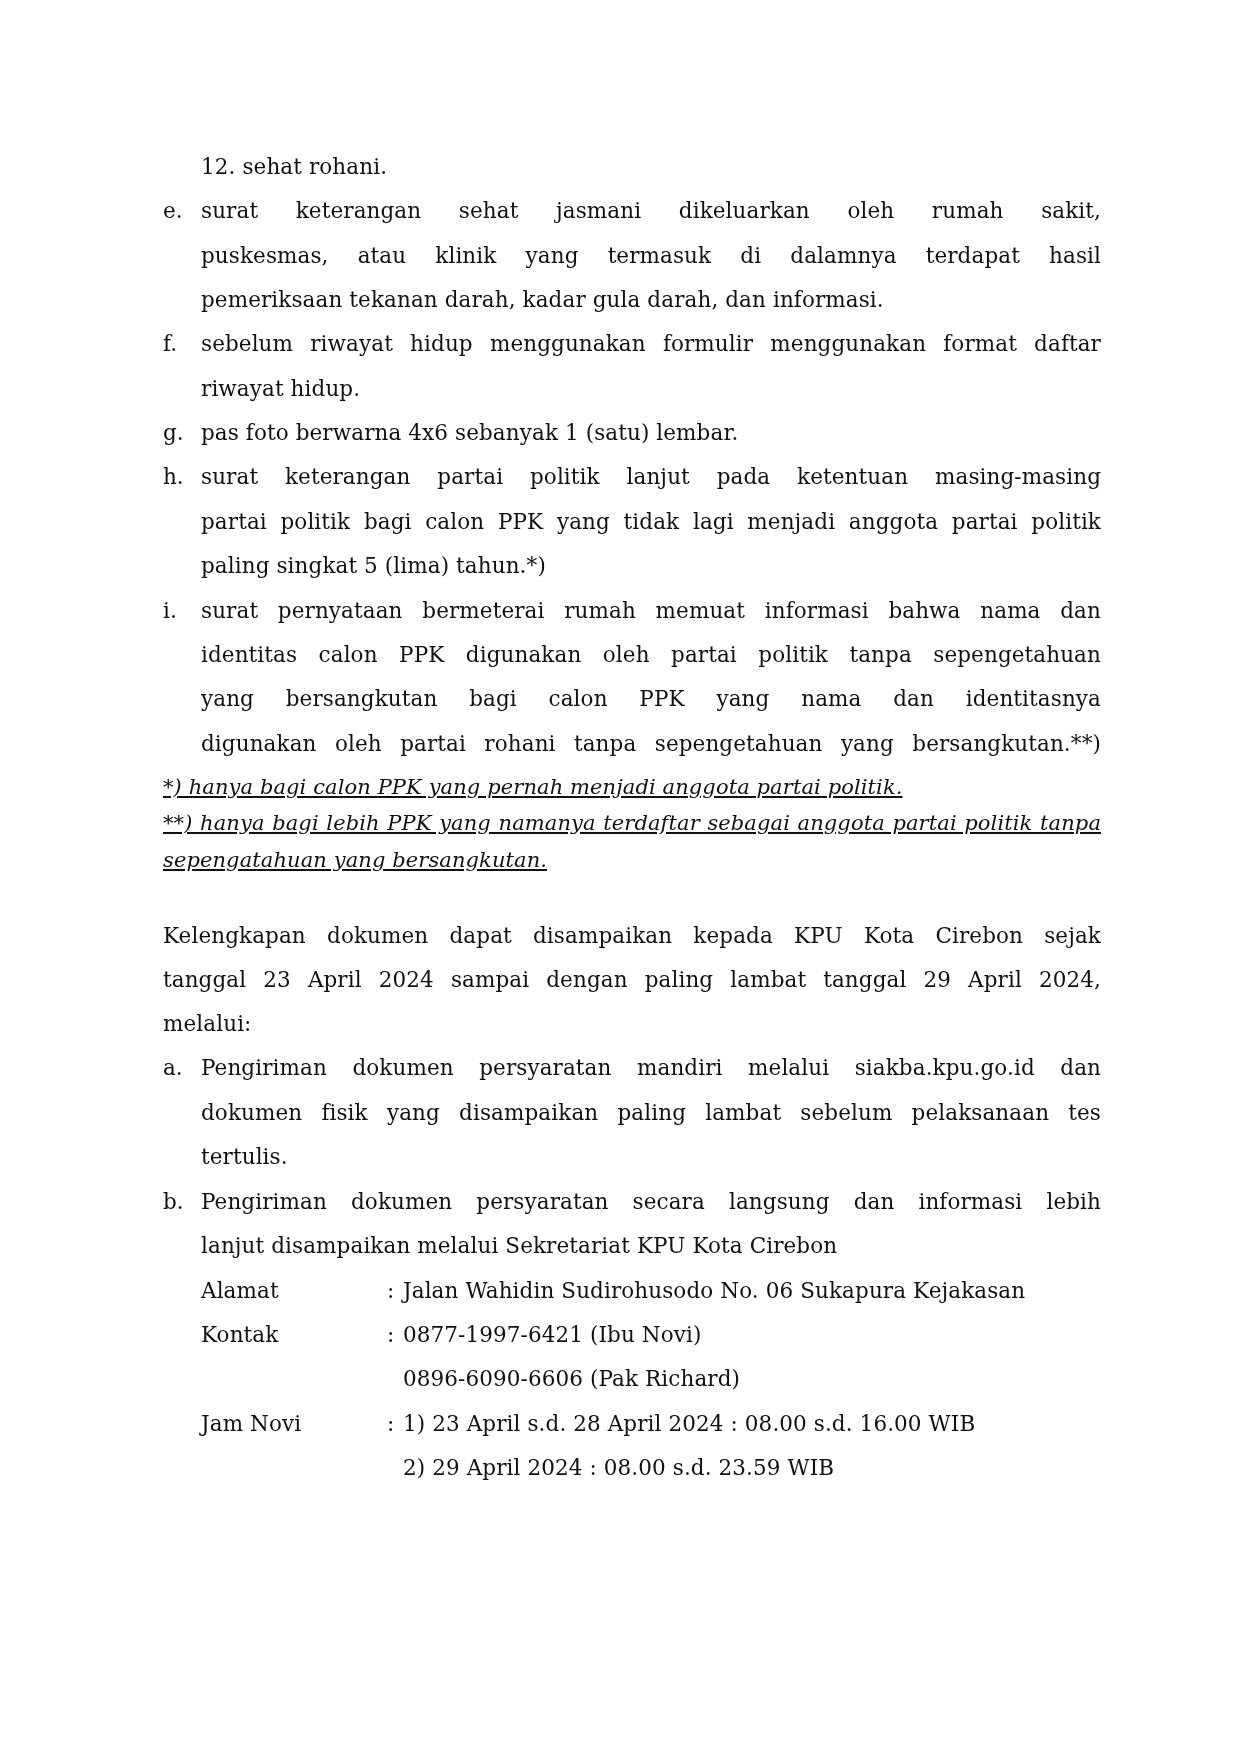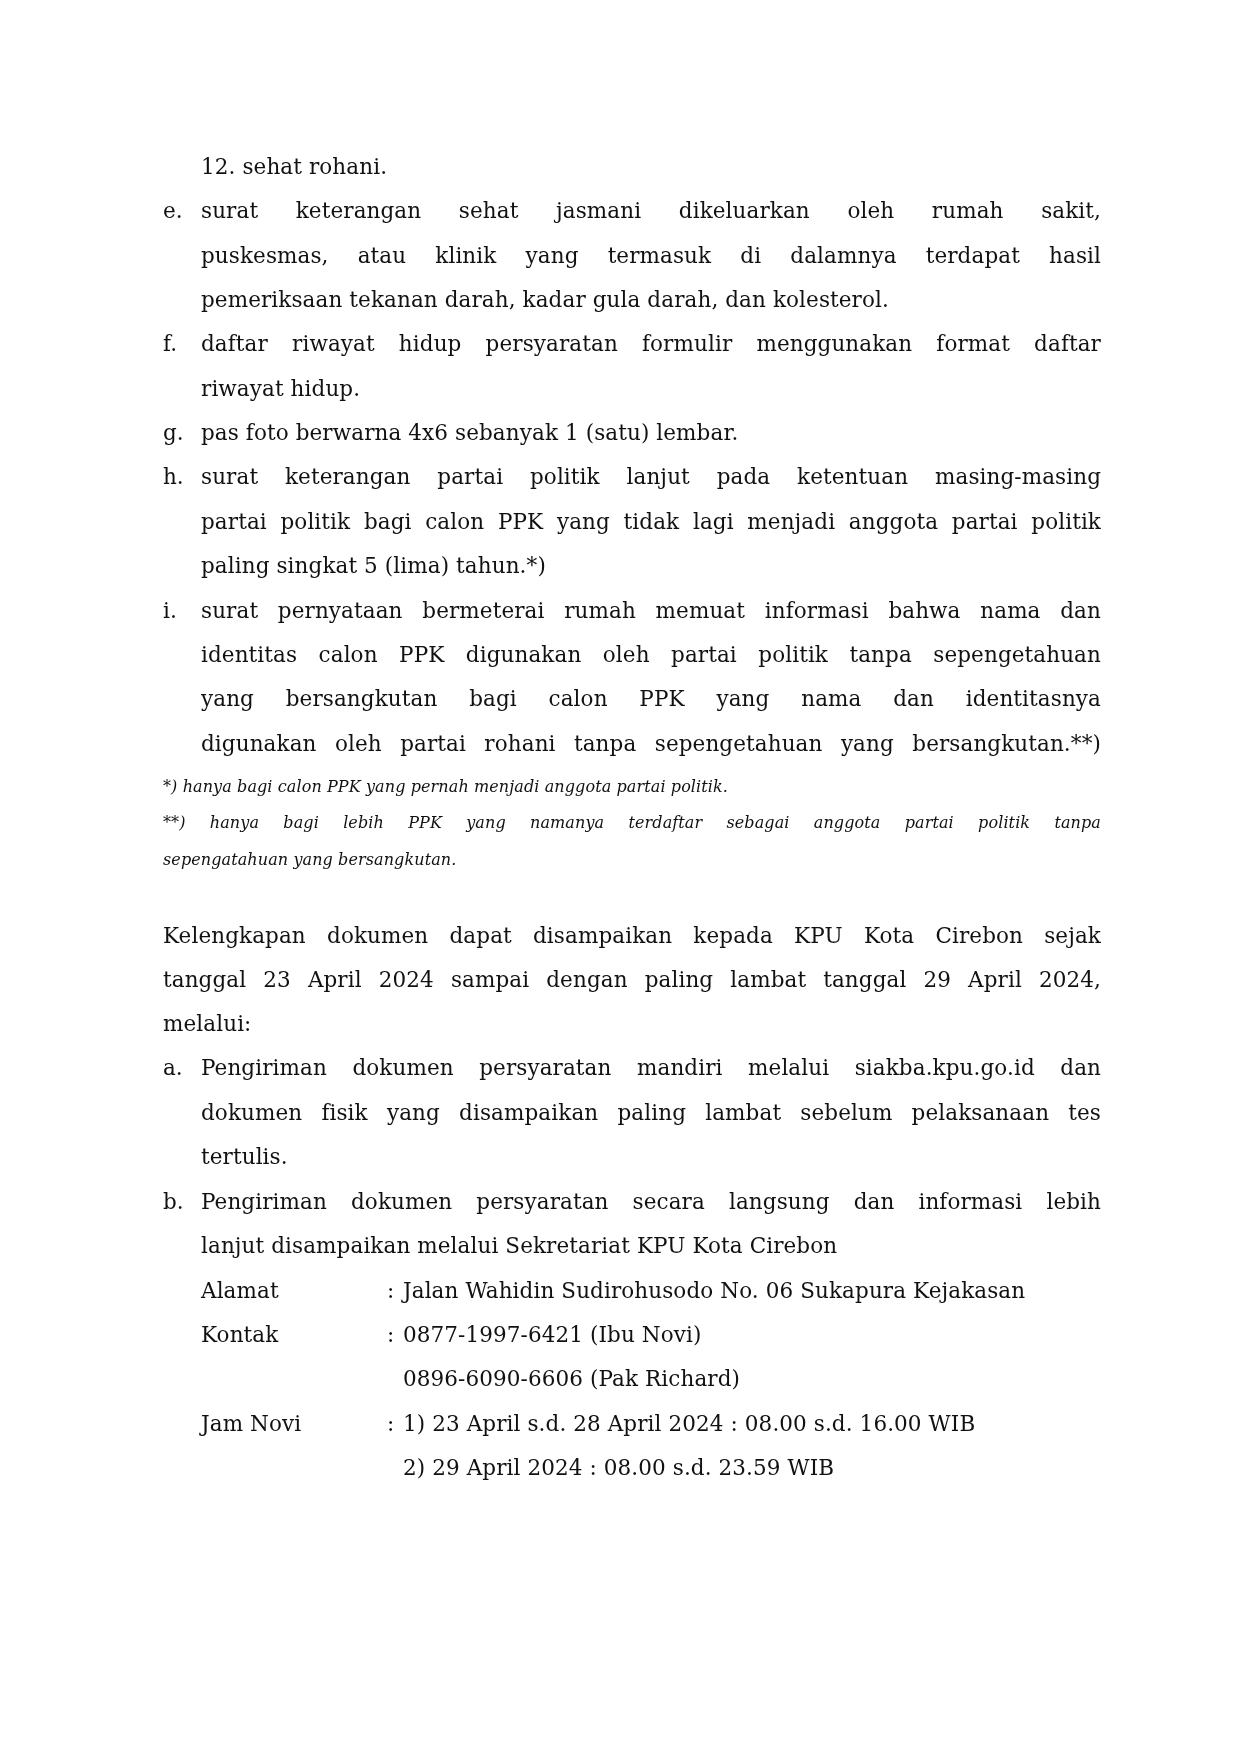--- a/index.html
+++ b/index.html
@@ -8,46 +8,46 @@
   .line {
     position: absolute;
     font-family: "DejaVu Serif", serif;
     font-size: 21.5px;
     line-height: 28px;
     white-space: nowrap;
     letter-spacing: 0.1px;
   }
   .j { text-align: justify; text-align-last: justify; white-space: normal; height: 28px; overflow: hidden; }
   .marker { position: absolute; left: 152px; font-family: "DejaVu Serif", serif; font-size: 21.5px; line-height: 28px; }
-  .it { font-style: italic; font-size: 16px; }
+  .it { font-style: italic; font-size: 21px; text-decoration: underline; }
   .footnote { left: 152px; }
   .body-text { left: 152px; width: 938px; }
   .item-text { left: 190px; width: 900px; }
   .sub-item { left: 190px; }
   .label { left: 190px; }
   .colon { left: 376px; }
   .value { left: 392px; }
 </style>
 </head>
 <body>
 
 <div class="page">
 
   <div class="line sub-item" style="top:153px">12. sehat rohani.</div>
 
   <div>
     <span class="marker" style="top:197px">e.</span>
     <div class="line item-text j" style="top:197px">surat keterangan sehat jasmani dikeluarkan oleh rumah sakit,</div>
     <div class="line item-text j" style="top:242px">puskesmas, atau klinik yang termasuk di dalamnya terdapat hasil</div>
-    <div class="line item-text" style="top:286px">pemeriksaan tekanan darah, kadar gula darah, dan kolesterol.</div>
+    <div class="line item-text" style="top:286px">pemeriksaan tekanan darah, kadar gula darah, dan informasi.</div>
   </div>
 
   <div>
     <span class="marker" style="top:330px">f.</span>
-    <div class="line item-text j" style="top:330px">daftar riwayat hidup persyaratan formulir menggunakan format daftar</div>
+    <div class="line item-text j" style="top:330px">sebelum riwayat hidup menggunakan formulir menggunakan format daftar</div>
     <div class="line item-text" style="top:375px">riwayat hidup.</div>
   </div>
 
   <div>
     <span class="marker" style="top:419px">g.</span>
     <div class="line item-text" style="top:419px">pas foto berwarna 4x6 sebanyak 1 (satu) lembar.</div>
   </div>
 
   <div>
     <span class="marker" style="top:463px">h.</span>

